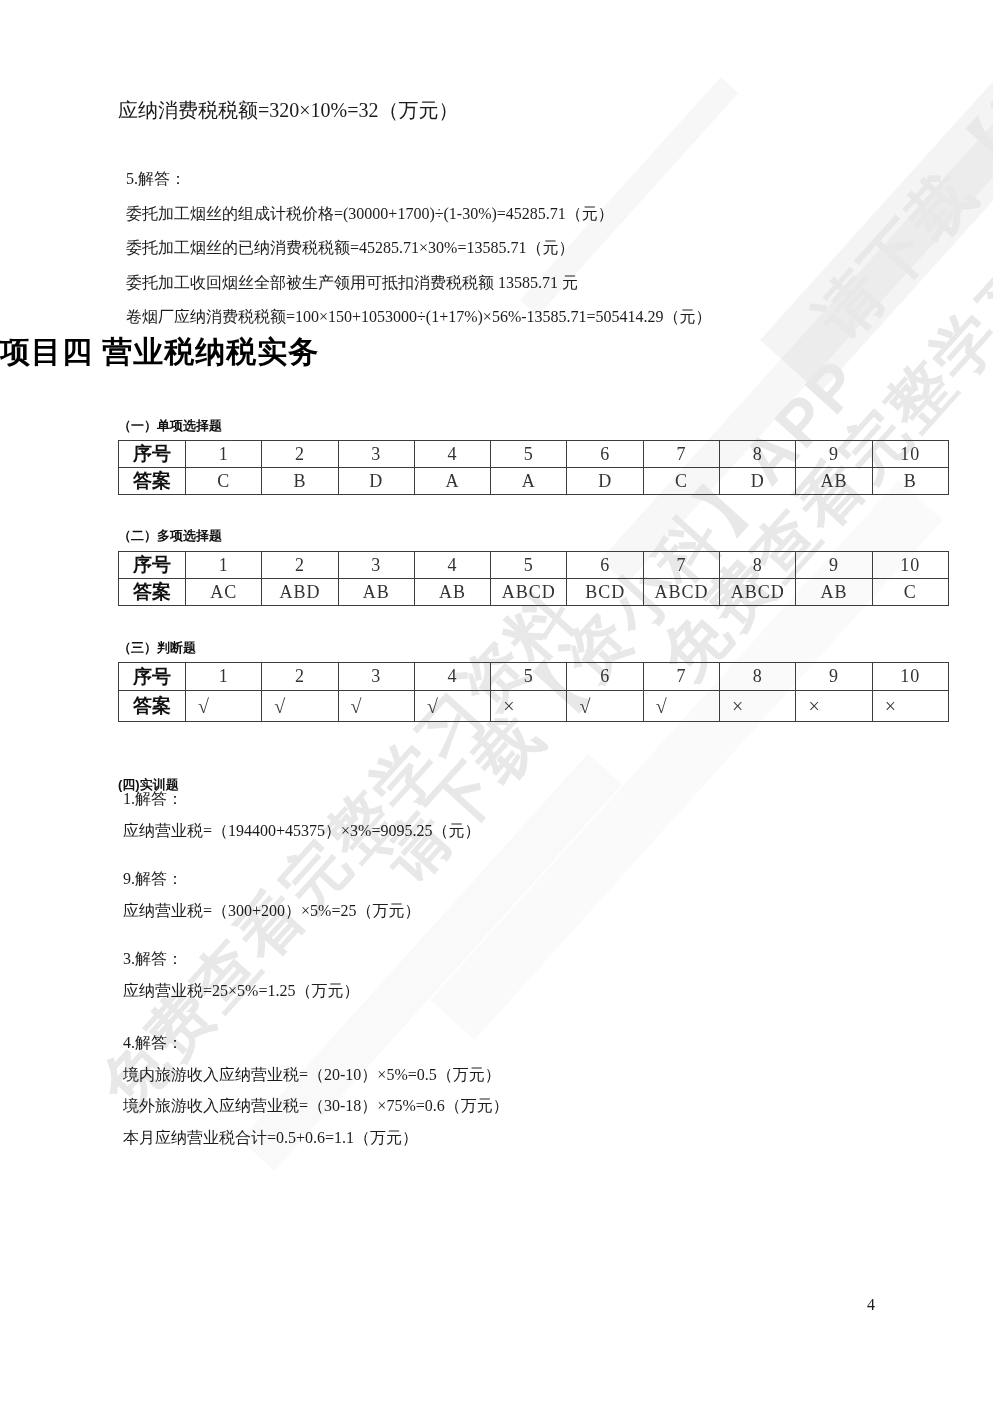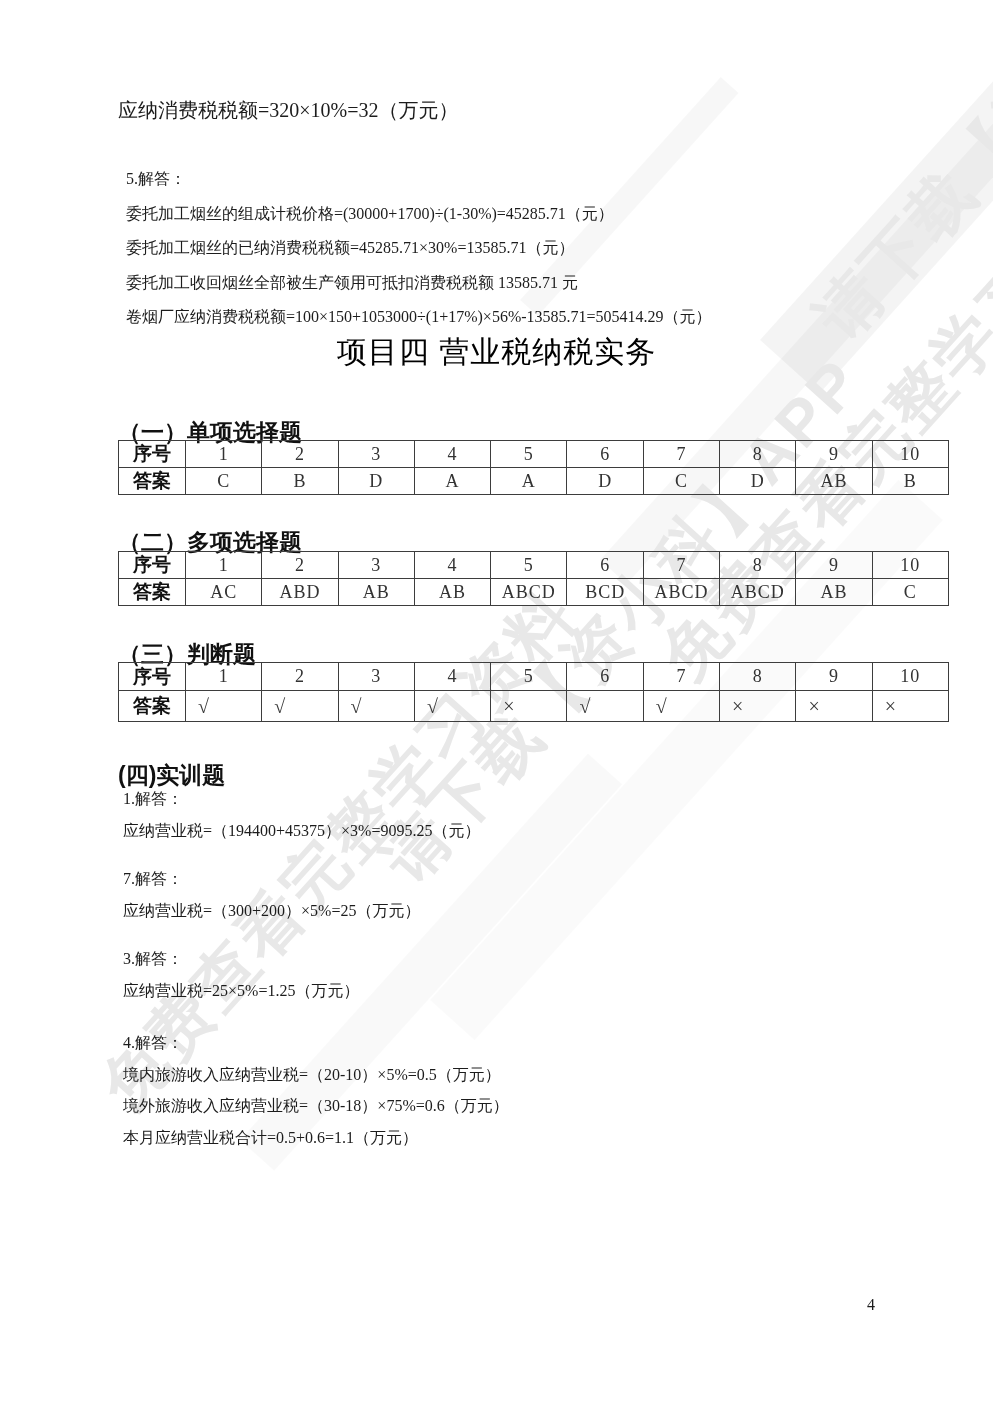--- a/index.html
+++ b/index.html
@@ -8,28 +8,28 @@
     width:993px;height:1404px;
     background:#ffffff;
     overflow:hidden;
     font-family:"Liberation Serif","DejaVu Serif",serif;
     color:#1c1c1c;
   }
   .abs{position:absolute;left:118px;margin:0;}
   .body-line{font-size:20px;line-height:26.5px;white-space:nowrap;}
   .block p{margin:8px;font-size:16px;line-height:26.5px;white-space:nowrap;}
   .chapter-title{
-    left:0;width:100%;text-align:center;
-    font-family:"Liberation Sans","DejaVu Sans",sans-serif;
-    font-weight:400;font-size:30px;color:#000;letter-spacing:1px;
+    left:0;width:100%;
+    font-family:"Liberation Sans","DejaVu Sans",sans-serif;
+    font-weight:700;font-size:30px;color:#000;letter-spacing:1px;
     white-space:nowrap;
   }
   .sec-heading{
     font-family:"Liberation Sans","DejaVu Sans",sans-serif;
-    font-weight:700;font-size:23px;color:#111;white-space:nowrap;
+    font-weight:700;font-size:13px;color:#111;white-space:nowrap;
   }
   table.answer-table{
     width:831px;table-layout:fixed;border-collapse:collapse;
     background:transparent;
   }
   table.answer-table th,table.answer-table td{
     border:1.5px solid #3d3d3d;
     text-align:center;vertical-align:middle;
     overflow:hidden;padding:0;
   }
@@ -195,29 +195,29 @@
             <td>×</td>
             <td>√</td>
             <td>√</td>
             <td>×</td>
             <td>×</td>
             <td>×</td>
           </tr>
     </tbody>
       </table>
 
-    <h2 class="abs sec-heading" style="top:760px">(四)实训题</h2>
+    <h2 class="abs sec-heading" style="top:776px">(四)实训题</h2>
 
     <div class="abs block practice-item" style="top:781px">
       <p>1.解答：</p>
       <p>应纳营业税=（194400+45375）×3%=9095.25（元）</p>
     </div>
 
     <div class="abs block practice-item" style="top:861px">
-      <p>7.解答：</p>
+      <p>9.解答：</p>
       <p>应纳营业税=（300+200）×5%=25（万元）</p>
     </div>
 
     <div class="abs block practice-item" style="top:941px">
       <p>3.解答：</p>
       <p>应纳营业税=25×5%=1.25（万元）</p>
     </div>
 
     <div class="abs block practice-item" style="top:1025px">
       <p>4.解答：</p>

